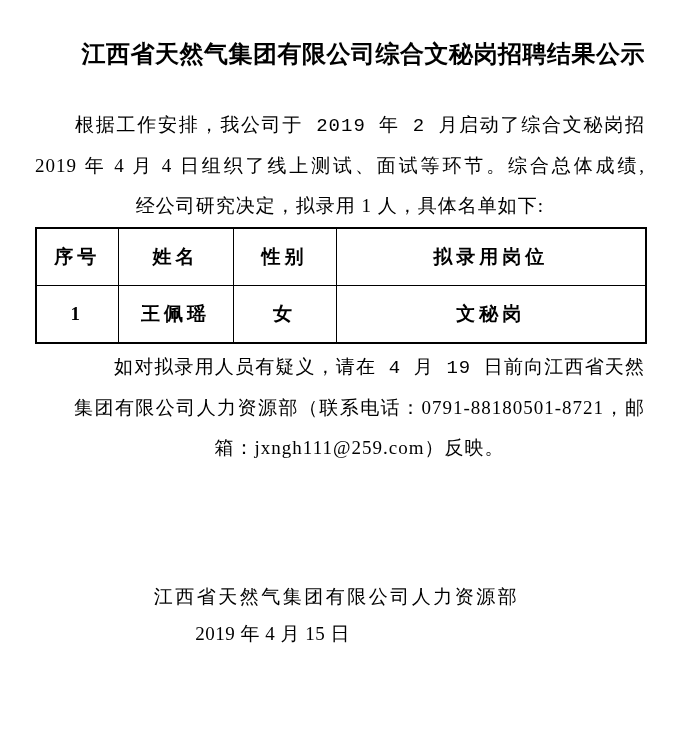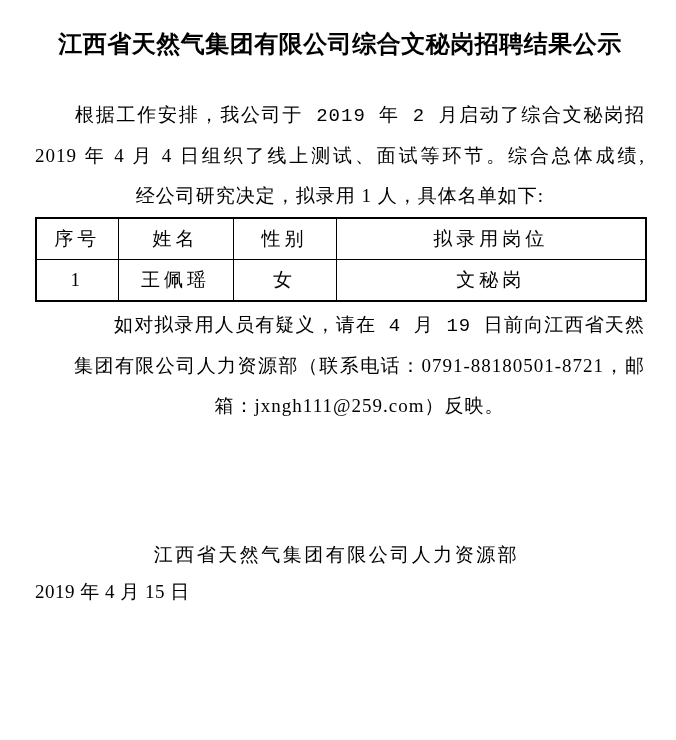--- a/index.html
+++ b/index.html
@@ -12,25 +12,25 @@
     width: 676px;
     height: 740px;
     box-sizing: border-box;
     padding: 0 31px 0 35px;
     background: #ffffff;
     color: #000000;
     font-family: "Liberation Serif", "DejaVu Serif", serif;
     overflow: hidden;
   }
   .doc-title {
-    margin: 28px 0 0 0;
+    margin: 38px 0 0 0;
     font-size: 24px;
     line-height: 32px;
     font-weight: bold;
-    text-align: center;
+    text-align: right;
     letter-spacing: 0.5px;
     white-space: nowrap;
   }
   .para {
     font-size: 19px;
     letter-spacing: 1px;
   }
   .para-intro { margin-top: 36px; }
   .para-objection { margin-top: 4px; margin-left: 39px; }
   .p-line {
@@ -52,44 +52,44 @@
     margin-top: 1px;
     width: 610px;
     border-collapse: collapse;
     table-layout: fixed;
     border: 2px solid #000000;
   }
   table.result-table th,
   table.result-table td {
     border: 1px solid #000000;
     height: 40px;
-    padding: 0;
+    padding: 8px;
     text-align: center;
     vertical-align: middle;
     font-size: 19px;
-    font-weight: normal;
+    font-weight: bold;
     letter-spacing: 4px;
     overflow: hidden;
   }
   .signature {
     margin-top: 109px;
   }
   .sig-org {
     font-size: 19px;
     line-height: 40px;
     letter-spacing: 2.5px;
     text-align: center;
     padding-right: 7px;
     white-space: nowrap;
   }
   .sig-date {
     font-size: 19px;
     line-height: 34px;
     letter-spacing: 0.5px;
-    text-align: left;
+    text-align: center;
     padding-right: 135px;
     white-space: nowrap;
   }
 </style>
 </head>
 <body>
 
 <div class="page">
 
   <h1 class="doc-title">江西省天然气集团有限公司综合文秘岗招聘结果公示</h1>

